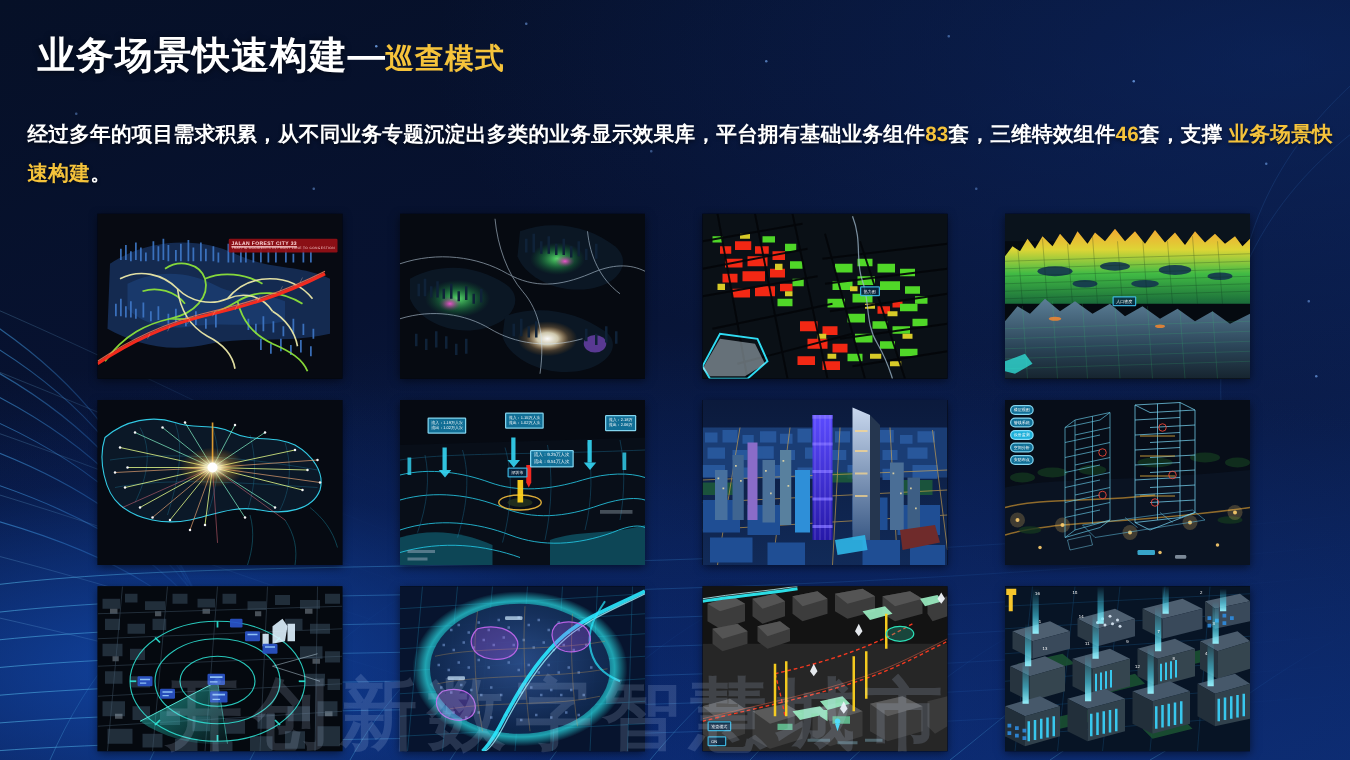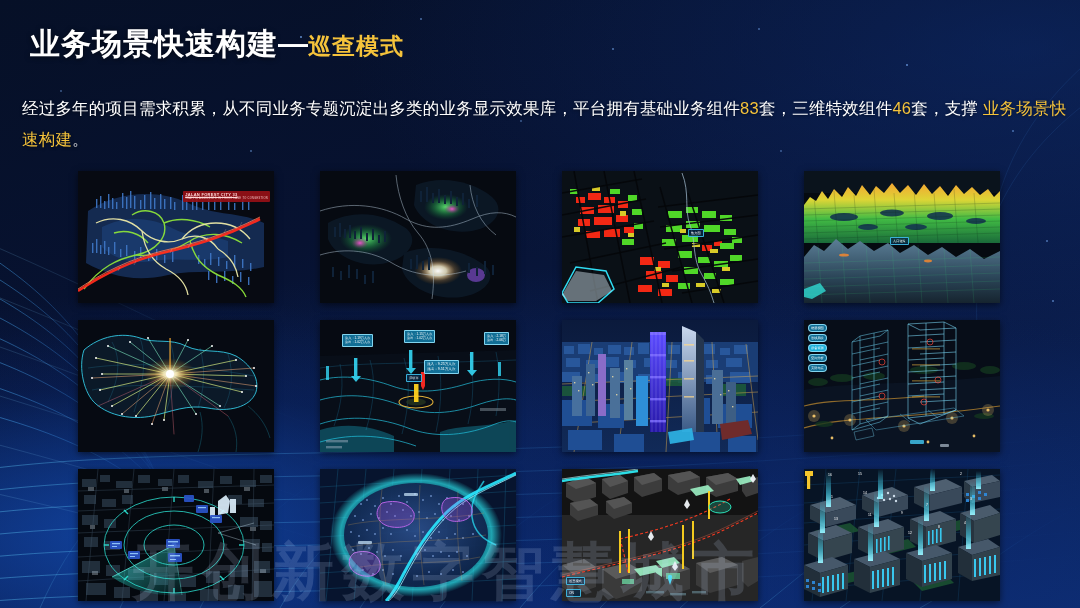--- a/index.html
+++ b/index.html
@@ -47,21 +47,21 @@
   }
   .title-sub {
     font-size:23px; font-weight:bold; color:#f5c33b;
     letter-spacing:1px;
   }
 
   
   .body-text {
     position:absolute; left:22px; top:93px; width:1046px;
     font-size:16.5px; line-height:31px; color:#ffffff;
-    font-weight:normal;
+    font-weight:bold;
     letter-spacing:.2px;
     text-shadow:0 1px 3px rgba(0,0,0,.55);
   }
   .hl { color:#f5c33b; }
 
   
   .grid {
     position:absolute; left:78px; top:171px;
     width:924px; height:430px;
     display:grid;

